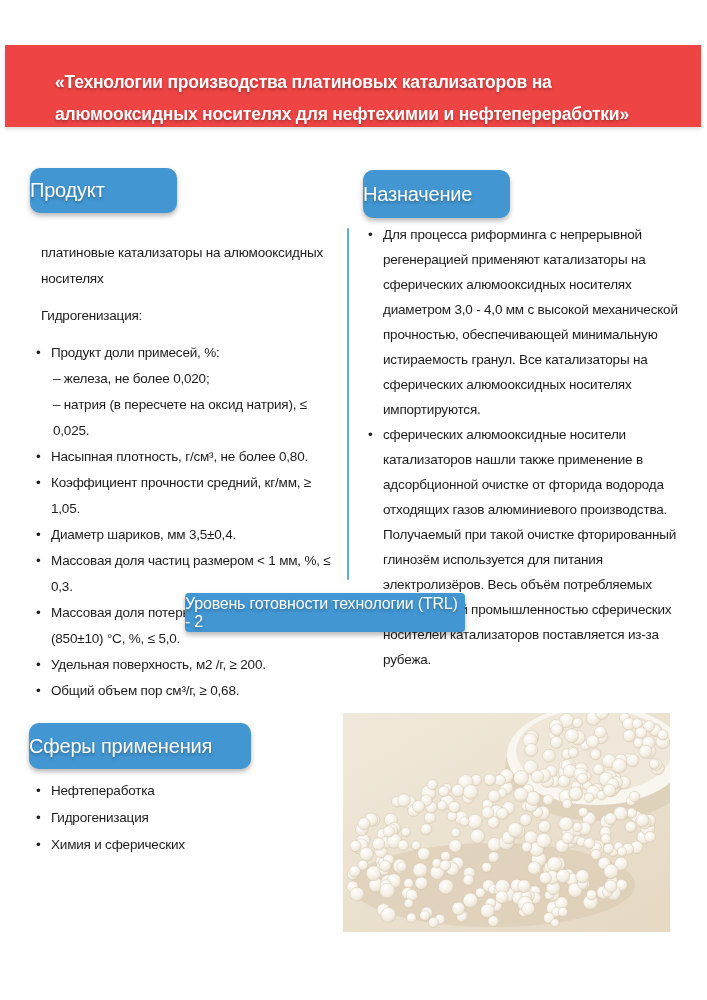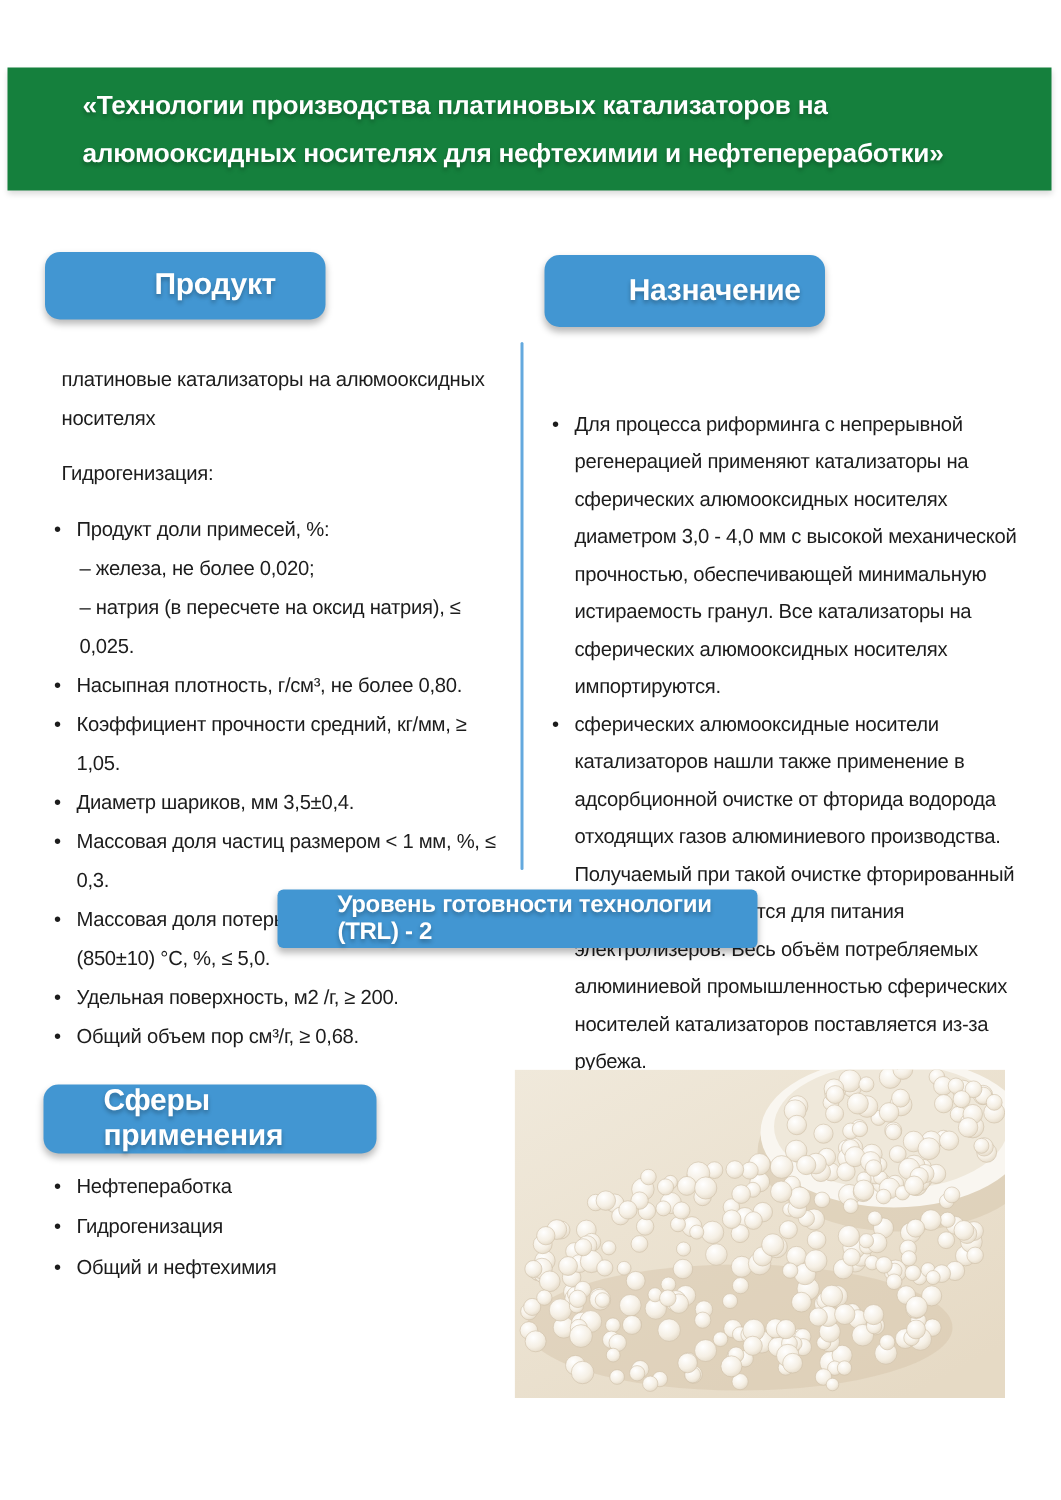--- a/index.html
+++ b/index.html
@@ -3,52 +3,52 @@
 <meta charset="utf-8">
 <style>
   html,body{margin:0;padding:0;}
   body{
     width:707px;height:1000px;position:relative;background:#ffffff;
     font-family:"Liberation Sans",sans-serif;color:#1c1c1c;overflow:hidden;
   }
   
   .banner{
     position:absolute;left:5px;top:45px;width:696px;height:82px;
-    background:#15803d;box-sizing:border-box;
-    padding:9px 40px 0 50px;
+    background:#ef4444;box-sizing:border-box;
+    padding:21px 40px 0 50px;
     color:#ffffff;font-weight:bold;font-size:17.5px;line-height:32px;
     letter-spacing:-0.2px;
     text-shadow:0 2px 3px rgba(0,0,0,.28);
     box-shadow:0 2px 4px rgba(0,0,0,.15);
   }
   
   .pill{
-    position:absolute;background:#4296d2;color:#ffffff;font-weight:bold;
-    display:flex;align-items:center;justify-content:center;
+    position:absolute;background:#4296d2;color:#ffffff;font-weight:normal;
+    display:flex;align-items:center;justify-content:flex-start;
     border-radius:10px;box-shadow:0 3px 5px rgba(0,0,0,.28);
-    text-shadow:0 2px 3px rgba(0,0,0,.28);letter-spacing:-0.2px;padding-left:40px;
+    text-shadow:0 2px 3px rgba(0,0,0,.28);letter-spacing:-0.2px;
   }
   .pill-product{left:30px;top:168px;width:147px;height:45px;font-size:20px;}
   .pill-purpose{left:363px;top:170px;width:147px;height:48px;font-size:20px;}
-  .pill-apps{left:29px;top:723px;width:182px;height:46px;font-size:20px;}
+  .pill-apps{left:29px;top:723px;width:222px;height:46px;font-size:20px;}
   .pill-trl{left:185px;top:593px;width:280px;height:39px;font-size:16px;border-radius:4px;}
   
   .left-col{
     position:absolute;left:30px;top:229px;width:313px;
     font-size:13.5px;line-height:26px;letter-spacing:-0.2px;
   }
   .left-col p{margin:11px;}
   .left-col .char-title{margin-top:2px;}
   .divider{
     position:absolute;left:347px;top:228px;width:2px;height:352px;
     background:#64a9de;border-radius:1px;
   }
   .right-col{
     position:absolute;left:362px;top:222px;width:340px;
-    font-size:13.5px;line-height:25px;letter-spacing:-0.2px;margin-top:48px;
+    font-size:13.5px;line-height:25px;letter-spacing:-0.2px;
   }
   ul.bullets{list-style:none;margin:4px 0 0 0;padding:0;}
   ul.bullets.tight{margin:0;}
   ul.bullets li{position:relative;padding-left:21px;margin:0;}
   ul.bullets li::before{
     content:"•";position:absolute;left:6px;top:0;color:#1c1c1c;
   }
   .subline{padding-left:2px;}
   
   .apps-list{
@@ -110,21 +110,21 @@
 </div>
 
 <div class="pill pill-apps">
   <span>Сферы применения</span>
 </div>
 
 <div class="apps-list">
   <ul class="bullets tight">
     <li>Нефтепеработка</li>
     <li>Гидрогенизация</li>
-    <li>Общий и нефтехимия</li>
+    <li>Химия и сферических</li>
   </ul>
 </div>
 
 <div class="photo">
   <svg id="pellets-svg" width="327" height="219" viewBox="0 0 327 219" xmlns="http://www.w3.org/2000/svg">
     <defs>
       <linearGradient id="bg" x1="0" y1="0" x2="1" y2="1">
         <stop offset="0" stop-color="#f1ead candles"></stop>
       </linearGradient>
       <linearGradient id="bgGrad" x1="0" y1="0" x2="0.8" y2="1">

